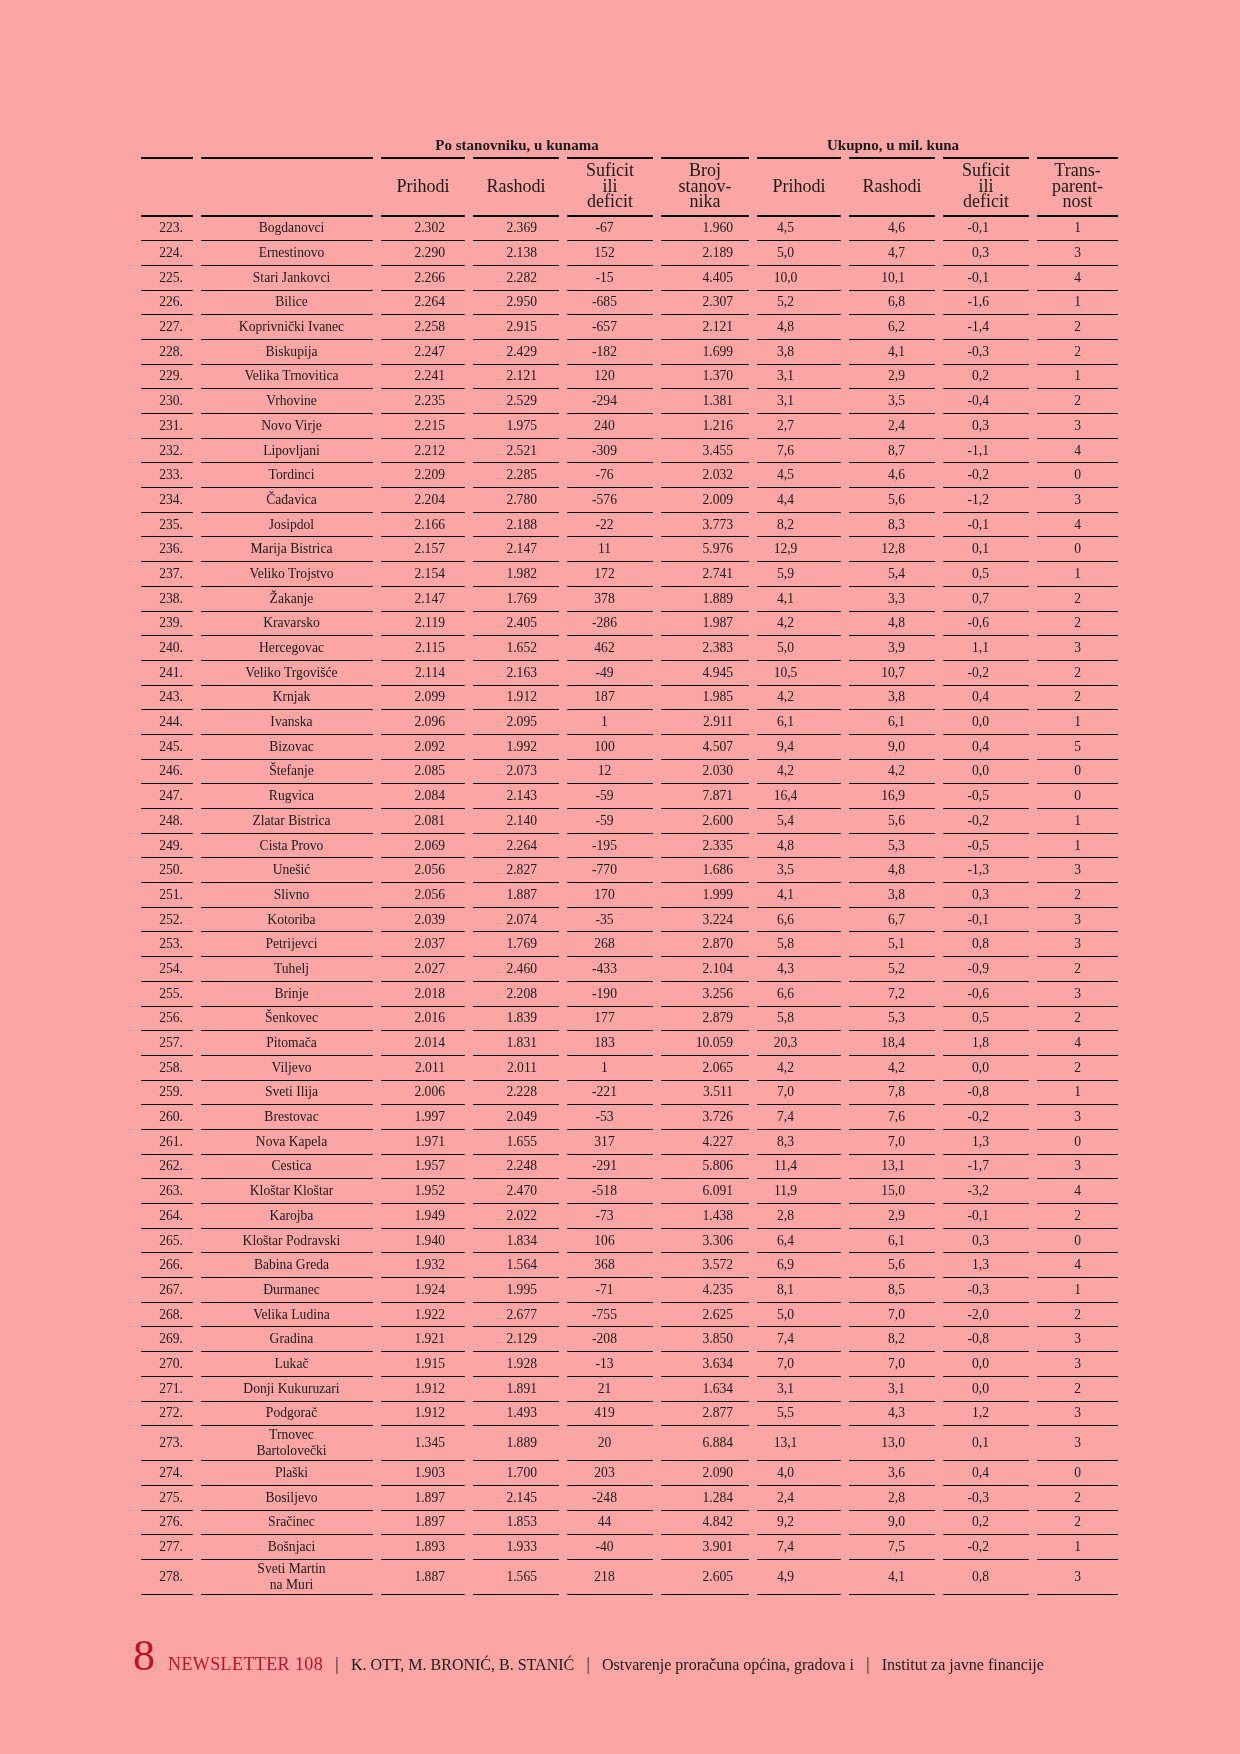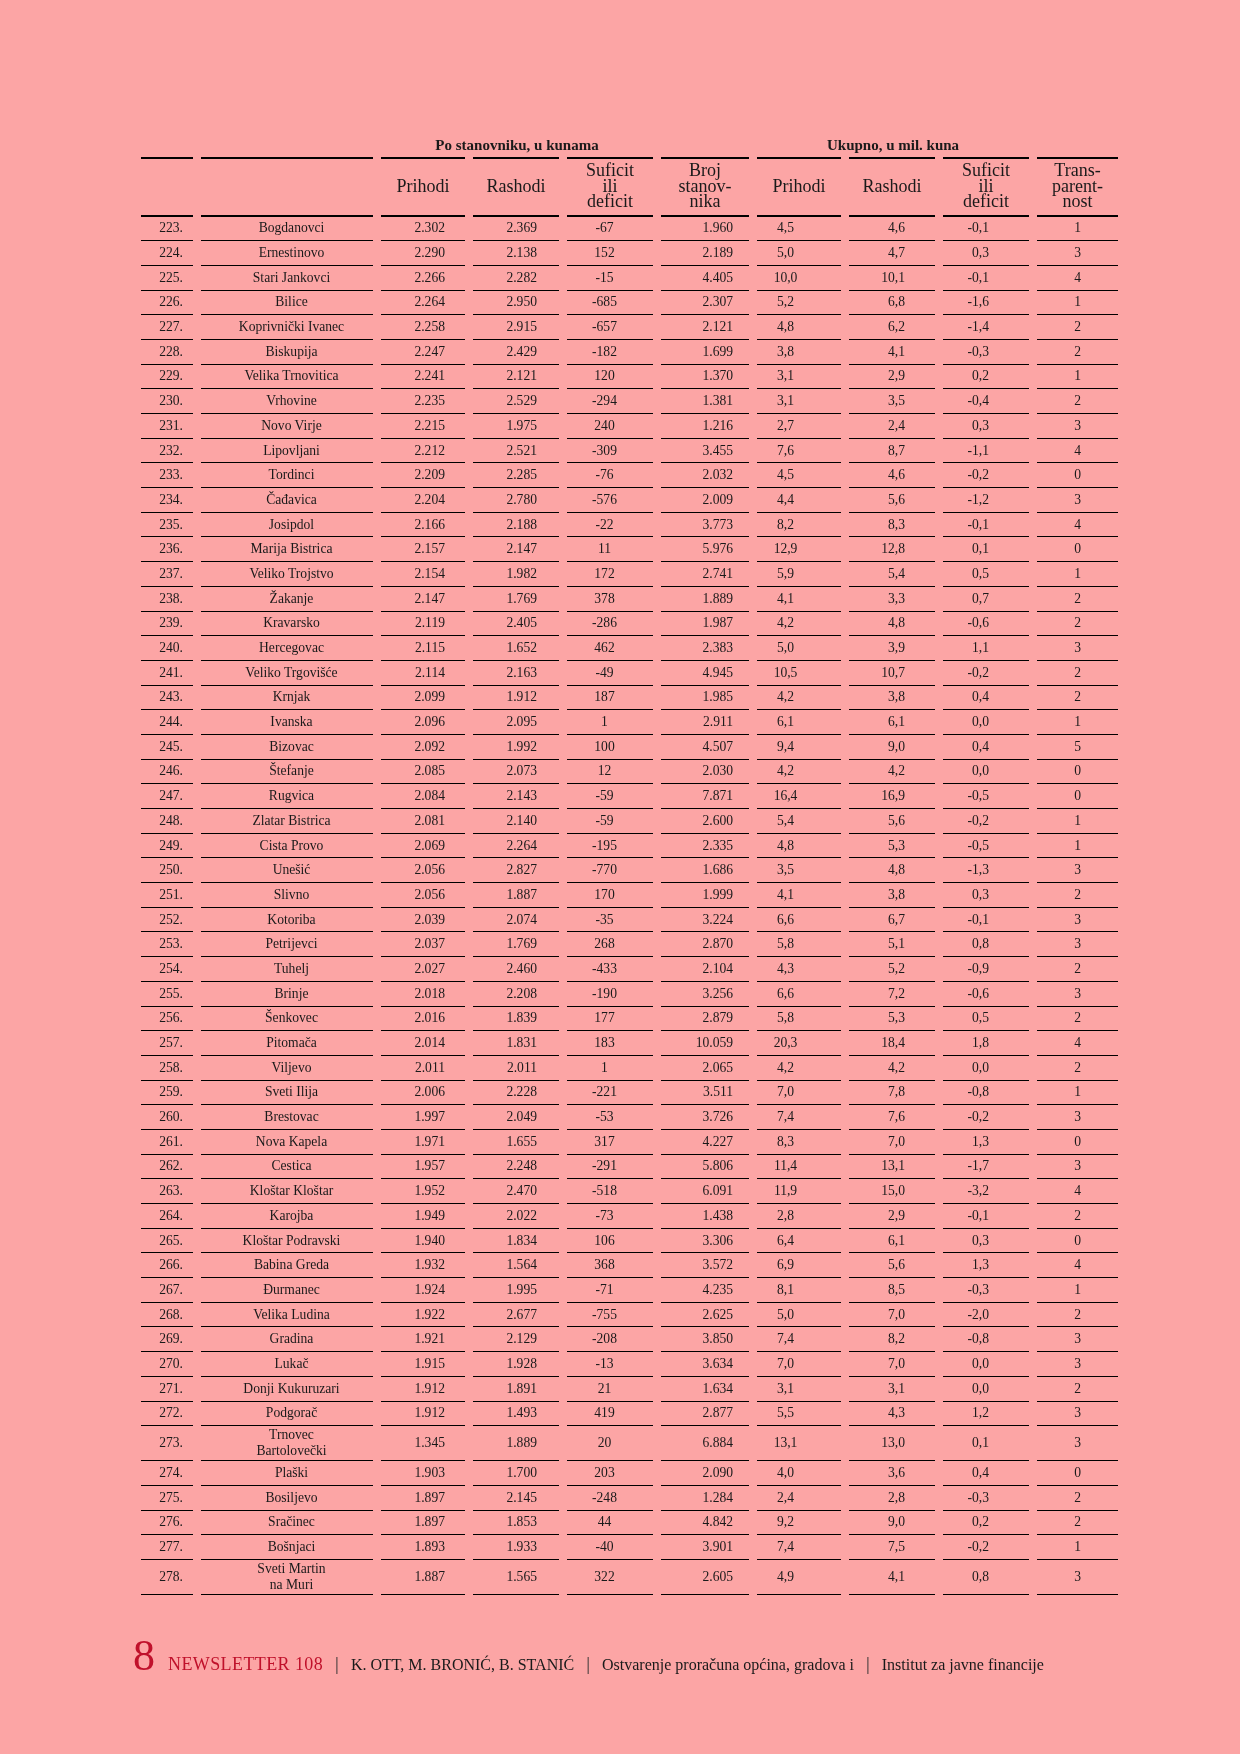--- a/index.html
+++ b/index.html
@@ -771,21 +771,21 @@
             <td class="c6">7,5</td>
             <td class="c7">-0,2</td>
             <td class="c8">1</td>
           </tr>
           <tr>
             <td class="rank">278.</td>
             <td class="name">Sveti Martin
 na Muri</td>
             <td class="c1">1.887</td>
             <td class="c2">1.565</td>
-            <td class="c3">322</td>
+            <td class="c3">218</td>
             <td class="c4">2.605</td>
             <td class="c5">4,9</td>
             <td class="c6">4,1</td>
             <td class="c7">0,8</td>
             <td class="c8">3</td>
           </tr>
         </tbody>
     </table>
   </div>
 

